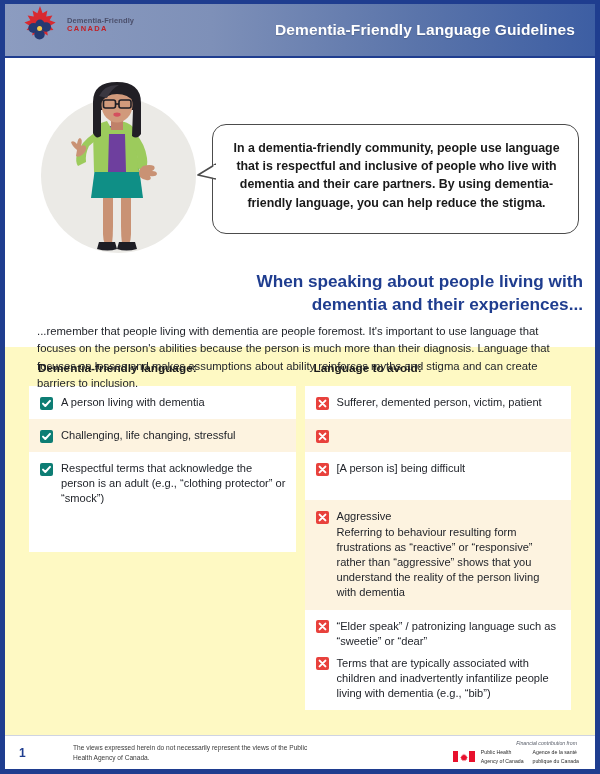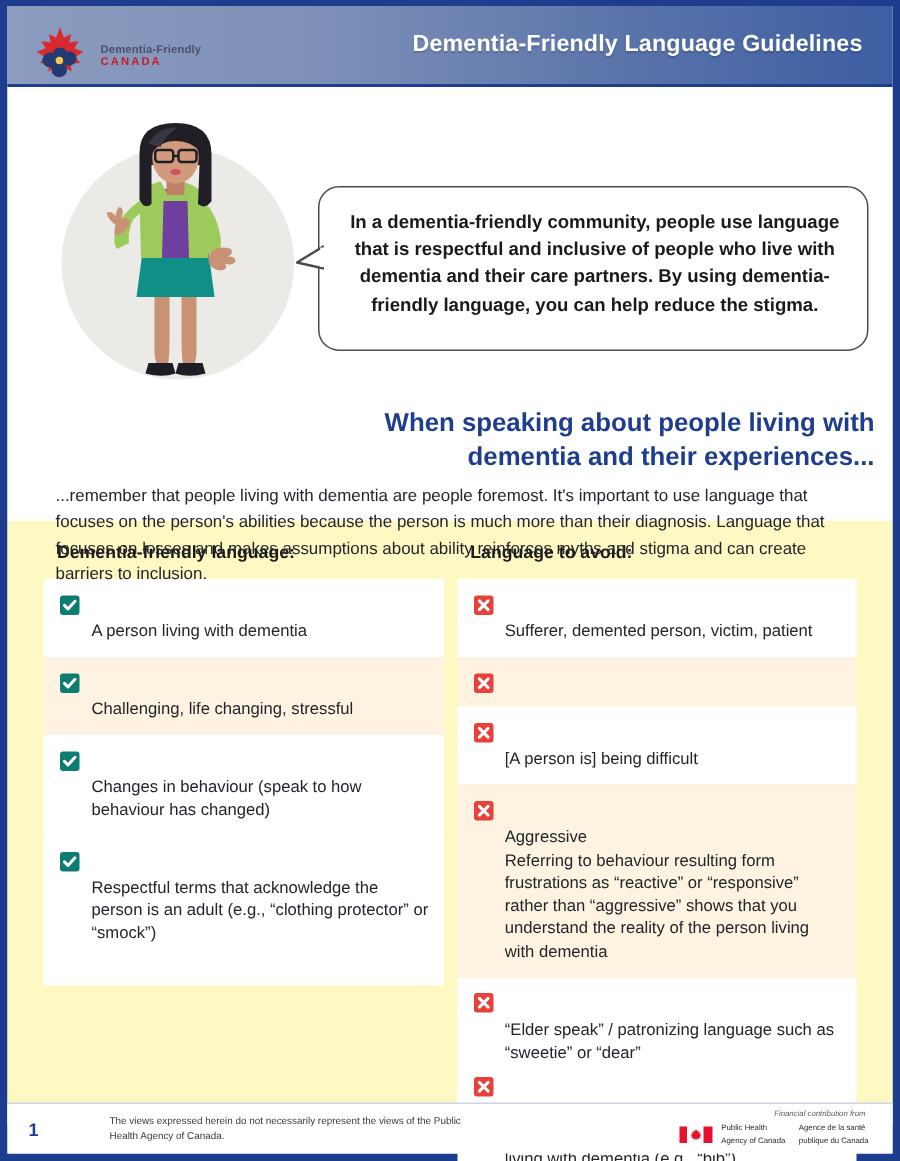--- a/index.html
+++ b/index.html
@@ -21,21 +21,21 @@
     border-top-width: 4px;
     border-bottom-width: 5px;
   }
 
   
   .header {
     position: relative;
     height: 54px;
     background: linear-gradient(to right, #8c9cc0 0%, #7e90b8 35%, #5a74aa 70%, #3d5ea3 100%);
     display: flex;
-    align-items: flex-end;
+    align-items: flex-start;
     border-bottom: 2px solid #1f3d8f;
   }
 
   .logo-block {
     display: flex;
     align-items: center;
     padding-left: 14px;
     gap: 6px;
   }
 
@@ -205,21 +205,20 @@
     position: relative;
   }
   .ico.check { background: #0d7d74; }
   .ico.cross { background: #e8413c; }
   .ico svg { position: absolute; left: 0; top: 0; display: block; }
 
   .entry-text {
     font-size: 11.1px;
     line-height: 1.36;
     color: #22252b;
-    margin-top: 19px;
   }
   .entry-text .sub {
     display: block;
     margin-top: 1px;
   }
 
   
   .footer {
     position: absolute;
     left: 0; right: 0; bottom: 0;
@@ -392,30 +391,20 @@
             </div>
           </div>
           <div class="cell alt" style="min-height: 33px;">
             <div class="entry">
               <span class="ico check">
                 <svg width="13" height="13" viewBox="0 0 13 13">
                   <path d="M3 6.6 L5.3 9 L10 3.9" fill="none" stroke="#ffffff" stroke-width="2" stroke-linecap="round" stroke-linejoin="round"></path>
                 </svg>
               </span>
               <span class="entry-text">Challenging, life changing, stressful</span>
-            </div>
-          </div>
-          <div class="cell" style="min-height: 48px;">
-            <div class="entry">
-              <span class="ico check">
-                <svg width="13" height="13" viewBox="0 0 13 13">
-                  <path d="M3 6.6 L5.3 9 L10 3.9" fill="none" stroke="#ffffff" stroke-width="2" stroke-linecap="round" stroke-linejoin="round"></path>
-                </svg>
-              </span>
-              <span class="entry-text">Changes in behaviour (speak to how behaviour has changed)</span>
             </div>
           </div>
           <div class="cell" style="min-height: 100px;">
             <div class="entry">
               <span class="ico check">
                 <svg width="13" height="13" viewBox="0 0 13 13">
                   <path d="M3 6.6 L5.3 9 L10 3.9" fill="none" stroke="#ffffff" stroke-width="2" stroke-linecap="round" stroke-linejoin="round"></path>
                 </svg>
               </span>
               <span class="entry-text">Respectful terms that acknowledge the person is an adult (e.g., “clothing protector” or “smock”)</span>

